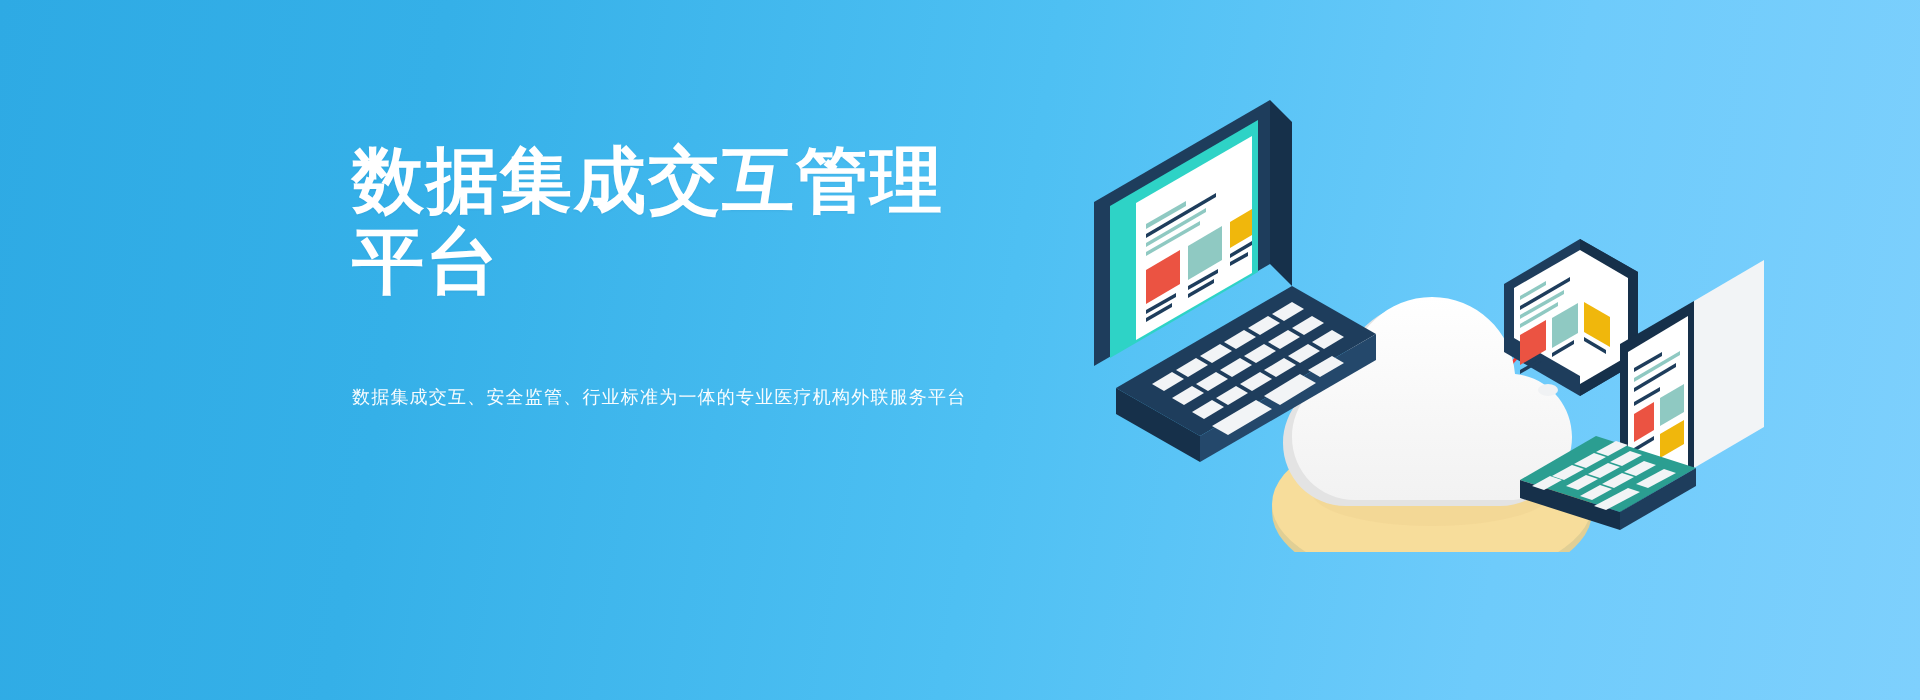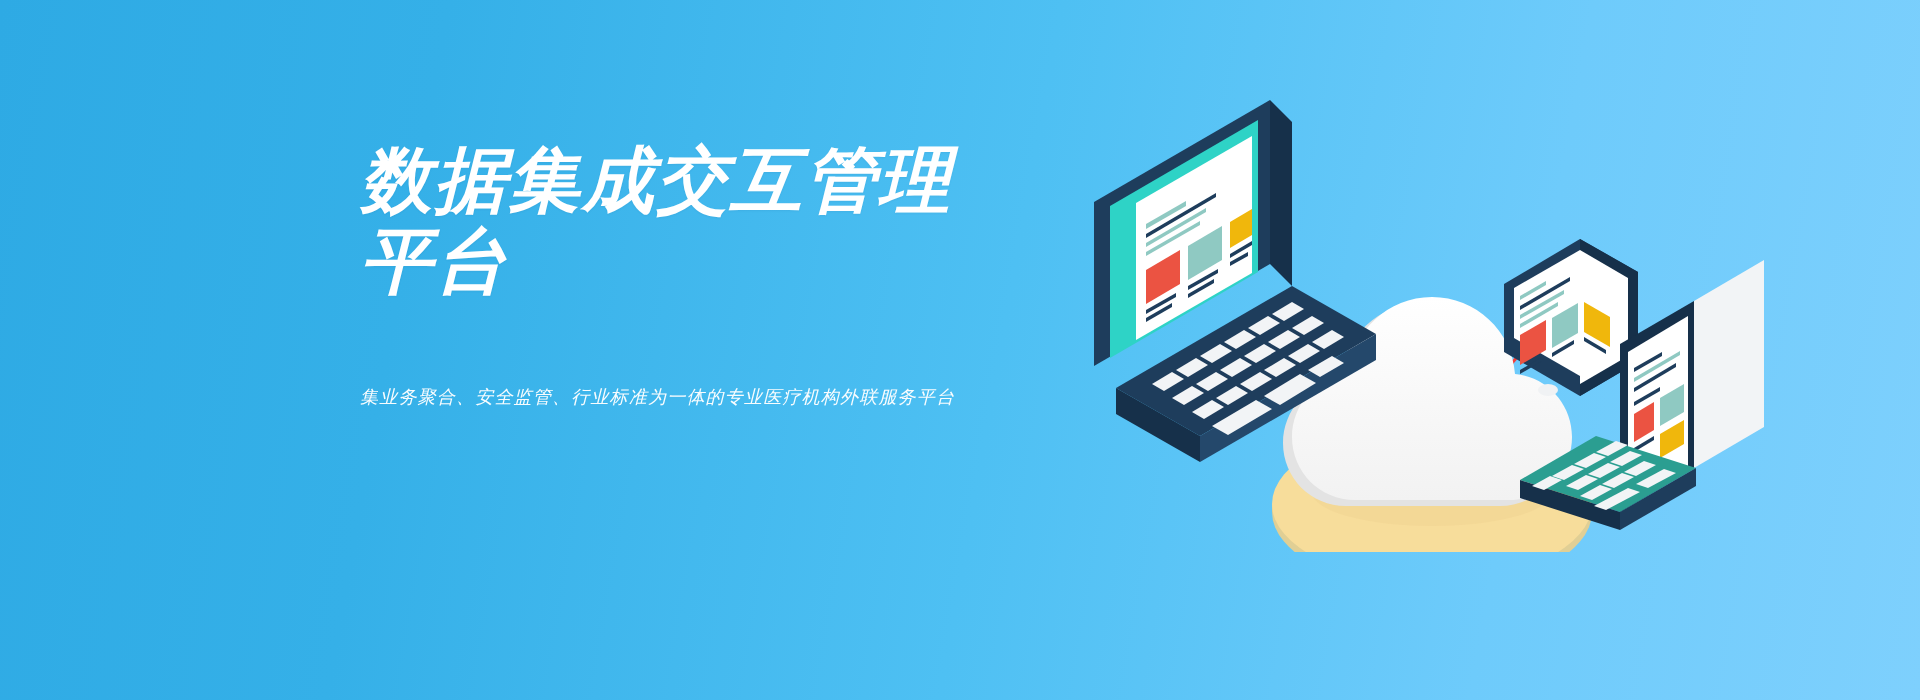--- a/index.html
+++ b/index.html
@@ -12,24 +12,23 @@
     width: 1920px;
     height: 700px;
     overflow: hidden;
     background: linear-gradient(100deg, #2eaae4 0%, #35b0e8 22%, #4ec0f3 52%, #6ecbfb 78%, #7ed0fd 100%);
     font-family: "Liberation Sans", "DejaVu Sans", sans-serif;
   }
 
   
   #text-block {
     position: absolute;
-    left: 360px;
+    left: 352px;
     top: 140px;
     width: 660px;
-    font-style: italic;
   }
   #headline {
     color: #ffffff;
     font-size: 72px;
     line-height: 1.12;
     font-weight: 700;
     letter-spacing: 2px;
     margin: 0;
     width: 640px;
     text-shadow: 0 1px 2px rgba(20,80,130,.08);
@@ -66,21 +65,21 @@
     pointer-events: none;
   }
 </style>
 </head>
 <body>
 
 <div id="banner">
 
   <div id="text-block">
     <h1 id="headline">数据集成交互管理平台</h1>
-    <p id="subheadline">集业务聚合、安全监管、行业标准为一体的专业医疗机构外联服务平台</p>
+    <p id="subheadline">数据集成交互、安全监管、行业标准为一体的专业医疗机构外联服务平台</p>
   </div>
 
   <div id="illustration">
     <svg viewBox="0 0 760 480" xmlns="http://www.w3.org/2000/svg">
       <defs>
         <linearGradient id="cloudShade" x1="0" y1="0" x2="0" y2="1">
           <stop offset="0" stop-color="#ffffff"></stop>
           <stop offset="1" stop-color="#f2f2f2"></stop>
         </linearGradient>
       </defs>

